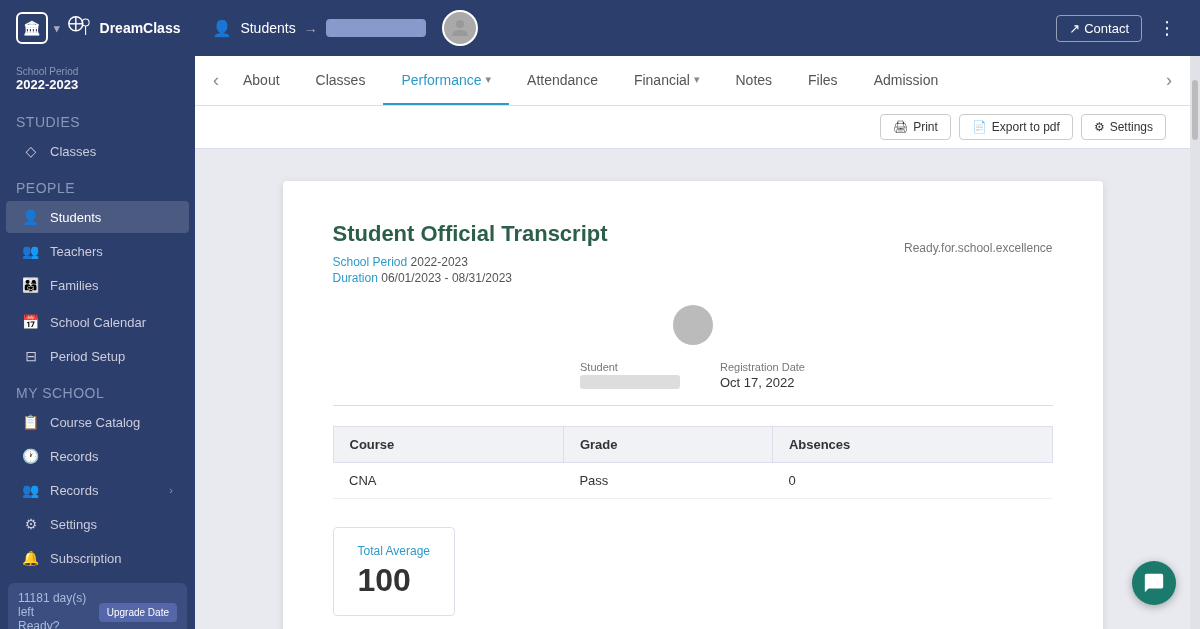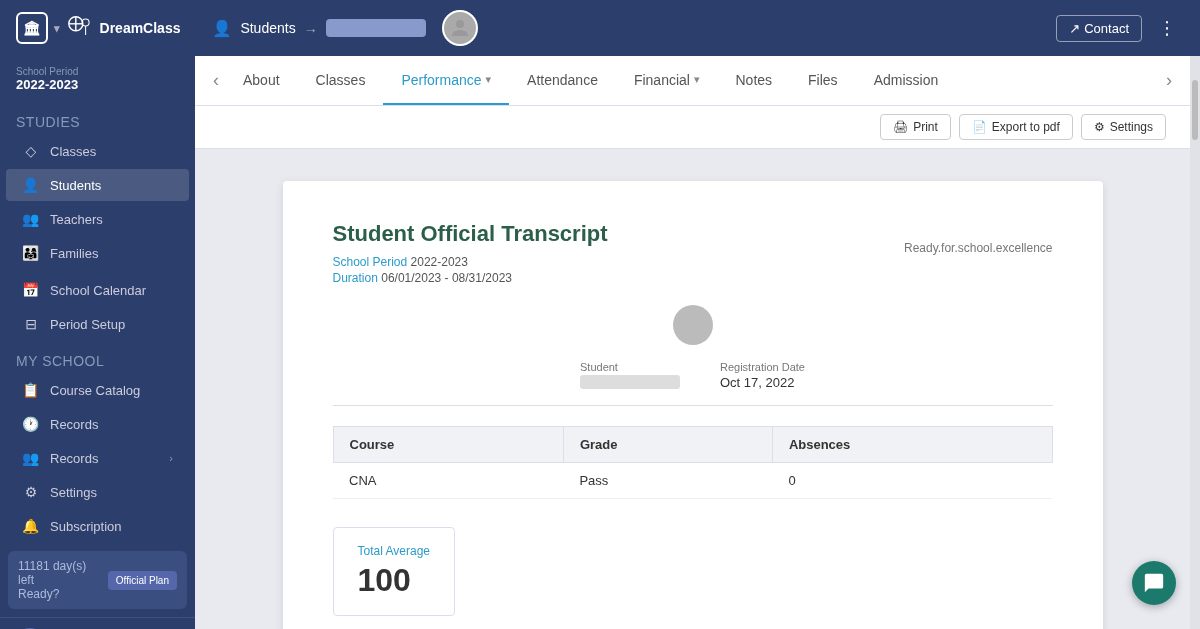--- a/index.html
+++ b/index.html
@@ -258,20 +258,21 @@
       <div class="sidebar-period-label">School Period</div>
       <div class="sidebar-period-value">2022-2023</div>
     </div>
 
     <div class="sidebar-section-label">Studies</div>
     <div class="sidebar-item">
       <span class="sidebar-item-icon">◇</span>
       <span>Classes</span>
     </div>
 
+    <div class="sidebar-section-label">People</div>
     <div class="sidebar-item active">
       <span class="sidebar-item-icon">👤</span>
       <span>Students</span>
     </div>
     <div class="sidebar-item">
       <span class="sidebar-item-icon">👥</span>
       <span>Teachers</span>
     </div>
     <div class="sidebar-item">
       <span class="sidebar-item-icon">👨‍👩‍👧</span>
@@ -310,21 +311,21 @@
       <span>Subscription</span>
     </div>
 
     <div style="flex:1;"></div>
 
     <div class="upgrade-box">
       <div class="upgrade-text">
         <div>11181 day(s) left</div>
         <div>Ready?</div>
       </div>
-      <button class="upgrade-btn">Official Plan</button>
+      <button class="upgrade-btn">Upgrade Date</button>
     </div>
 
     <div class="sidebar-user">
       <div class="user-avatar-sm">👤</div>
 
     </div>
   </div>
 
   <div class="content-area">
 

